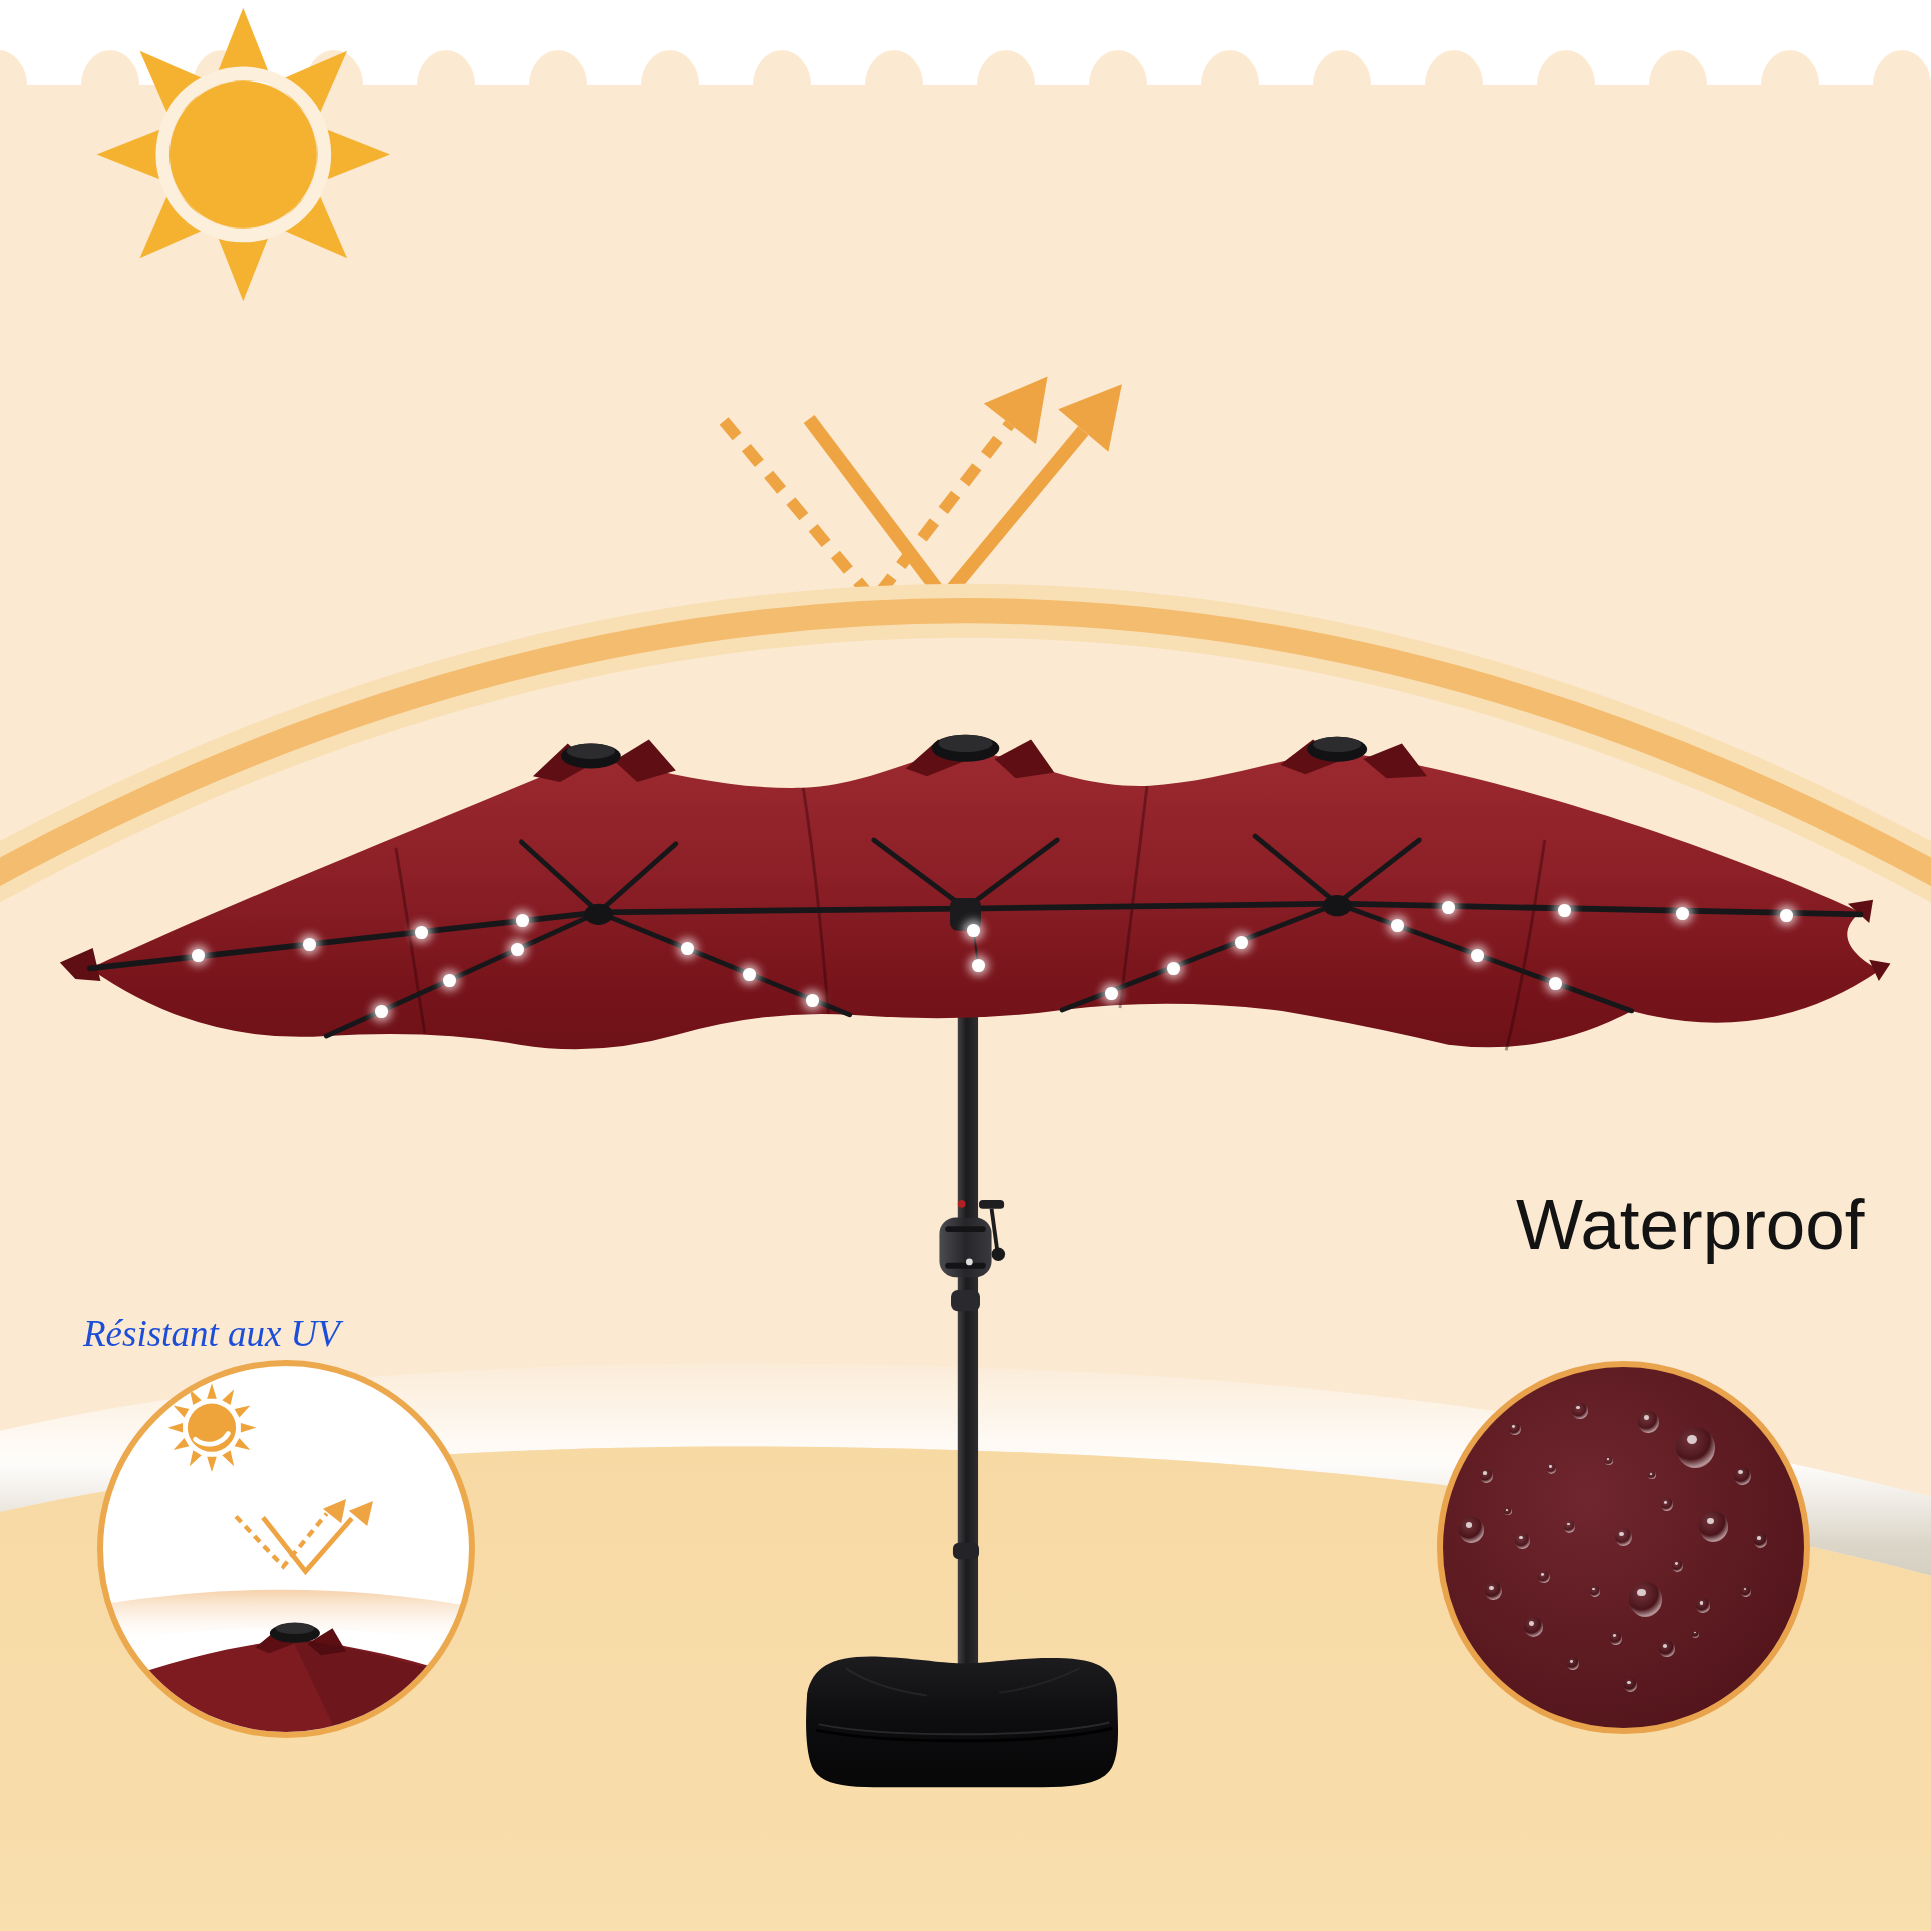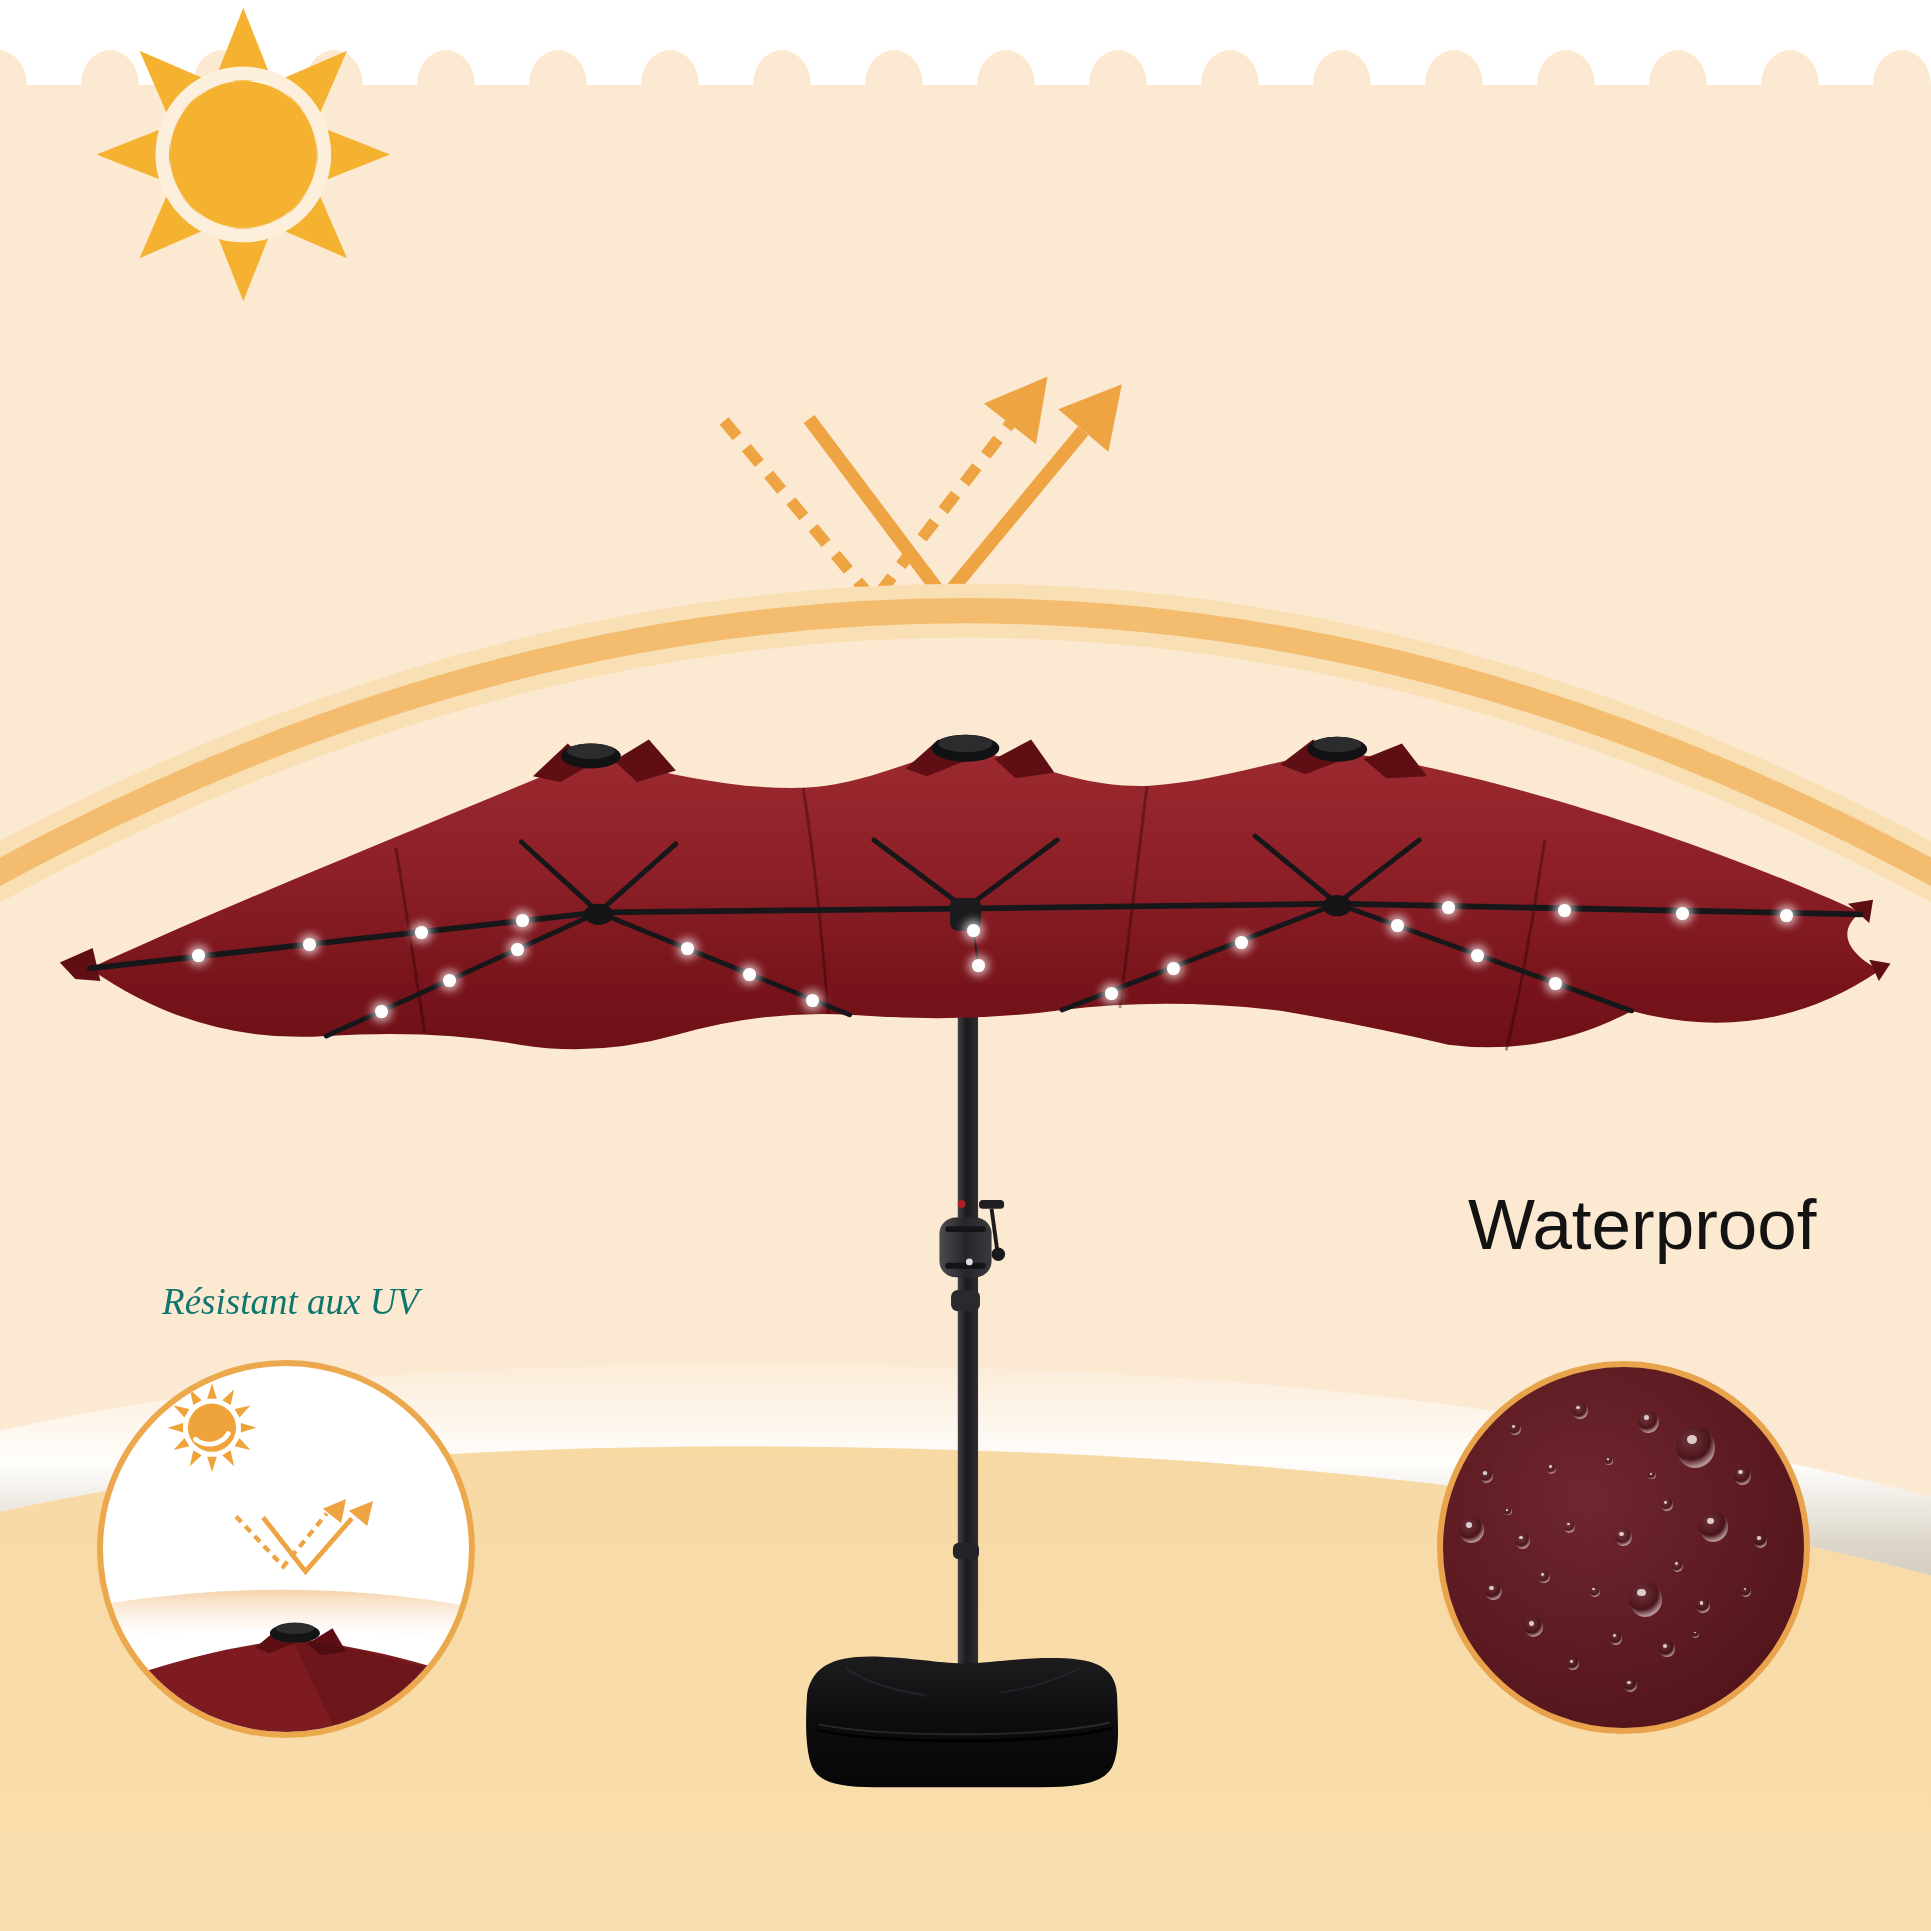--- a/index.html
+++ b/index.html
@@ -3,22 +3,22 @@
 <meta charset="utf-8">
 <style>
   html,body{margin:0;padding:0;background:#fff;}
   #stage{position:relative;width:1931px;height:1931px;overflow:hidden;background:#FBE9D2;
          font-family:"Liberation Sans",sans-serif;}
   
   #top-strip{position:absolute;left:0;top:0;width:1931px;height:85px;background:#ffffff;}
   .scallop{position:absolute;width:58px;height:71px;border-radius:50%;background:#FBE9D2;top:50px;}
   
   .feature-title{position:absolute;color:#131313;font-size:71px;letter-spacing:0px;white-space:nowrap;}
-  .feature-sub{position:absolute;color:#0f766e;font-size:37px;font-style:italic;
-               font-family:"Liberation Serif",serif;text-align:center;white-space:nowrap;}
+  .feature-sub{position:absolute;color:#1d4ed8;font-size:37px;font-style:italic;
+               font-family:"Liberation Serif",serif;white-space:nowrap;margin-top:32px;}
   
   .badge{position:absolute;border-radius:50%;box-sizing:border-box;overflow:hidden;}
   #uv-badge{left:97px;top:1360px;width:378px;height:378px;border:6.8px solid #ECA84D;background:#ffffff;}
   #wp-badge{left:1437px;top:1361px;width:373px;height:373px;border:6.8px solid #E8A34C;
             background:radial-gradient(circle at 40% 36%, #70262F 0%, #5E1B22 48%, #4B1117 100%);}
   .droplet{position:absolute;border-radius:50%;
            background:radial-gradient(circle at 38% 32%, rgba(255,255,255,0.10) 0%, rgba(20,0,4,0.30) 52%, rgba(255,255,255,0.55) 74%, rgba(255,255,255,0.0) 88%);}
   .droplet .glint{position:absolute;left:26%;top:20%;width:26%;height:22%;border-radius:50%;
            background:rgba(255,255,255,0.75);}
   .led{position:absolute;width:12.6px;height:12.6px;border-radius:50%;background:#ffffff;
@@ -243,21 +243,21 @@
       <div class="led" style="left: 1391px; top: 919px;"></div>
       <div class="led" style="left: 1471px; top: 949px;"></div>
       <div class="led" style="left: 1549px; top: 977px;"></div>
       <div class="led" style="left: 1442px; top: 901px;"></div>
       <div class="led" style="left: 1558px; top: 904px;"></div>
       <div class="led" style="left: 1676px; top: 907px;"></div>
       <div class="led" style="left: 1780px; top: 909px;"></div>
     </div>
 
   <div class="feature-sub" style="left:83px;top:1280px;width:415px;">Résistant aux UV</div>
-  <div class="feature-title" style="left:1468px;top:1184px;">Waterproof</div>
+  <div class="feature-title" style="left:1516px;top:1184px;">Waterproof</div>
 
   <div id="uv-badge" class="badge">
     <svg width="378" height="378" viewBox="0 0 392 392">
       <defs>
         <linearGradient id="miniHill" x1="0" y1="216" x2="0" y2="290" gradientUnits="userSpaceOnUse">
           <stop offset="0" stop-color="#EEA95E" stop-opacity="0.85"></stop>
           <stop offset="1" stop-color="#FFFFFF" stop-opacity="0"></stop>
         </linearGradient>
       </defs>
 

